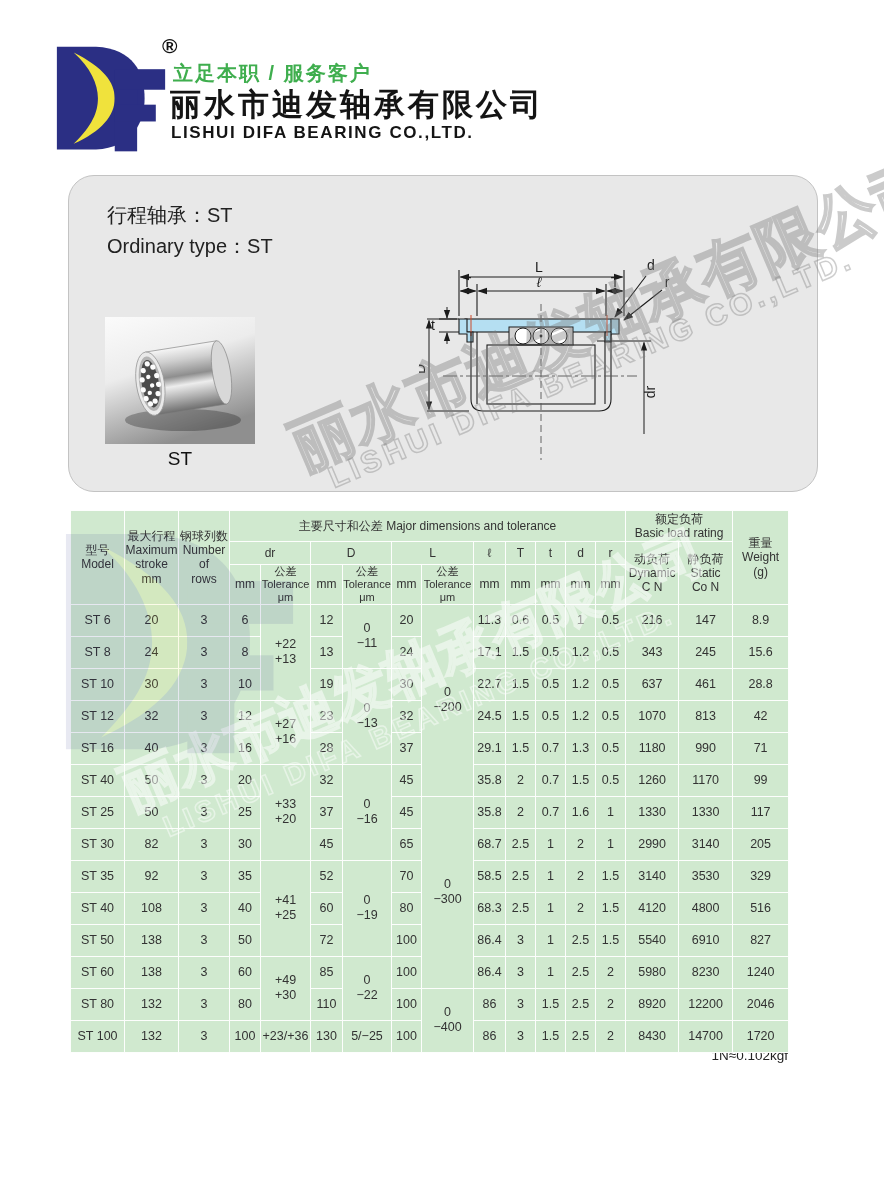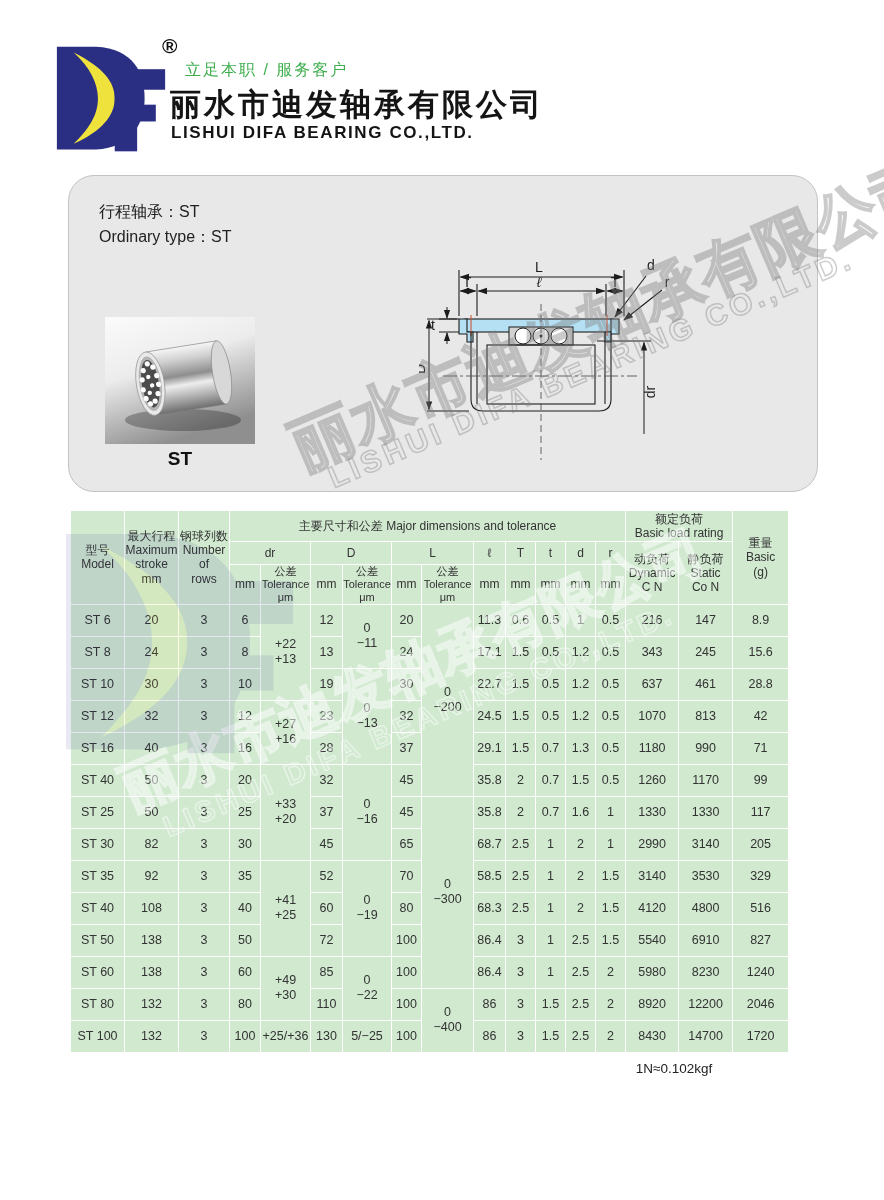--- a/index.html
+++ b/index.html
@@ -2,30 +2,30 @@
 <html style="--navy: #2b2f84; --yellow: #f0e23c; --green: #3fae4e; --table_green: #d0e9cf; --panel_gray: #e8e8e8; --diagram_blue: #b5dff2;"><head>
 <meta charset="utf-8">
 <style>
   html,body{margin:0;padding:0;width:884px;height:1200px;background:#fff;overflow:hidden;}
   body{font-family:"Liberation Sans","DejaVu Sans",sans-serif;color:#2e2e2e;position:relative;}
   .page{position:absolute;inset:0;}
 
   
   .logo{position:absolute;left:55px;top:44px;width:112px;height:112px;}
   .reg-mark{position:absolute;left:162px;top:34px;font-size:21px;font-weight:bold;color:#111;}
-  .slogan{position:absolute;left:185px;top:60px;font-size:16px;font-weight:normal;color:var(--green);letter-spacing:2px;}
+  .slogan{position:absolute;left:173px;top:60px;font-size:20px;font-weight:bold;color:var(--green);letter-spacing:2px;}
   .company-cn{position:absolute;left:170px;top:84px;font-size:31px;font-weight:bold;letter-spacing:3px;color:#141414;}
   .company-en{position:absolute;left:171px;top:123px;font-size:17px;font-weight:bold;letter-spacing:1.6px;color:#141414;}
 
   
   .panel{position:absolute;left:68px;top:175px;width:748px;height:315px;background:var(--panel_gray);
          border:1px solid #c3c3c3;border-radius:26px;}
-  .panel-title{position:absolute;left:30px;top:24px;font-size:16px;line-height:1.55;color:#222;}
+  .panel-title{position:absolute;left:38px;top:24px;font-size:20px;line-height:1.55;color:#222;}
   .photo{position:absolute;left:36px;top:141px;width:150px;height:127px;overflow:hidden;}
-  .photo-label{position:absolute;left:36px;top:272px;width:150px;text-align:center;font-size:19px;font-weight:bold;color:#111;}
+  .photo-label{position:absolute;left:36px;top:272px;width:150px;text-align:center;font-size:19px;font-weight:normal;color:#111;}
   .diagram{position:absolute;left:350px;top:78px;width:282px;height:218px;}
   .diagram text{font-size:14px;fill:#1c1c1c;}
 
   
   .wm{position:absolute;pointer-events:none;white-space:nowrap;font-weight:bold;color:transparent;z-index:6;}
   .wm-cn-panel{left:295px;top:408px;font-size:62px;letter-spacing:1px;-webkit-text-stroke:2px rgba(125,125,125,.40);
                transform:rotate(-23deg);transform-origin:left center;}
   .wm-en-panel{left:330px;top:462px;font-size:30px;letter-spacing:4px;-webkit-text-stroke:1.5px rgba(125,125,125,.38);
                transform:rotate(-23deg);transform-origin:left center;}
   .wm-cn-table{left:125px;top:755px;font-size:56px;letter-spacing:1px;-webkit-text-stroke:2px rgba(255,255,255,.65);
@@ -38,21 +38,21 @@
   .spec-table{position:absolute;left:70px;top:510px;width:718px;border-collapse:collapse;table-layout:fixed;
               background:var(--table_green);font-size:12px;color:#333;z-index:1;}
   .spec-table th,.spec-table td{border:1.5px solid #fdfefd;text-align:center;vertical-align:middle;padding:0;
               background:var(--table_green);}
   .spec-table th{font-weight:normal;white-space:pre-line;line-height:1.18;font-size:12px;}
   .spec-table .h1 th{height:30px;}
   .spec-table .h2 th{height:22px;}
   .spec-table .h3 th{height:36px;}
   .spec-table th.tol{font-size:11px;}
   .spec-table td{height:31px;font-size:12.5px;line-height:1.25;}
-  .footer-note{position:absolute;left:560px;top:1048px;width:228px;text-align:center;font-size:13.5px;color:#222;margin-top:13px;}
+  .footer-note{position:absolute;left:560px;top:1048px;width:228px;text-align:right;font-size:13.5px;color:#222;}
 </style>
 </head>
 <body>
 
 <div class="page">
 
   <svg class="logo" viewBox="0 0 120 114">
     <path d="M2,0 H44 C84,2 96,28 96,55 C96,82 82,108 44,110 H2 Z" fill="#2b2f84"></path>
     <path d="M20,6 C52,22 64,38 64,55 C64,74 50,90 20,104 C40,84 46,70 46,55 C46,40 38,22 20,6 Z" fill="#f0e23c"></path>
     <rect x="64" y="24" width="24" height="88" fill="#2b2f84"></rect>
@@ -225,21 +225,21 @@
 stroke
 mm</th>
         <th rowspan="3">钢球列数
 Number
 of
 rows</th>
         <th colspan="11">主要尺寸和公差 Major dimensions and tolerance</th>
         <th colspan="2">额定负荷
 Basic load rating</th>
         <th rowspan="3">重量
-Basic
+Weight
 (g)</th>
       </tr>
       <tr class="h2">
         <th colspan="2">dr</th>
         <th colspan="2">D</th>
         <th colspan="2">L</th>
         <th>ℓ</th>
         <th>T</th>
         <th>t</th>
         <th>d</th>
@@ -531,21 +531,21 @@
           <td>8920</td>
           <td>12200</td>
           <td>2046</td>
         </tr>
         <tr>
           <td>ST 100</td>
           <td>132</td>
           <td>3</td>
           <td>100</td>
           <td>
-            <div>+25/+36</div>
+            <div>+23/+36</div>
           </td>
           <td>130</td>
           <td>
             <div>5/−25</div>
           </td>
           <td>100</td>
           <td>86</td>
           <td>3</td>
           <td>1.5</td>
           <td>2.5</td>

